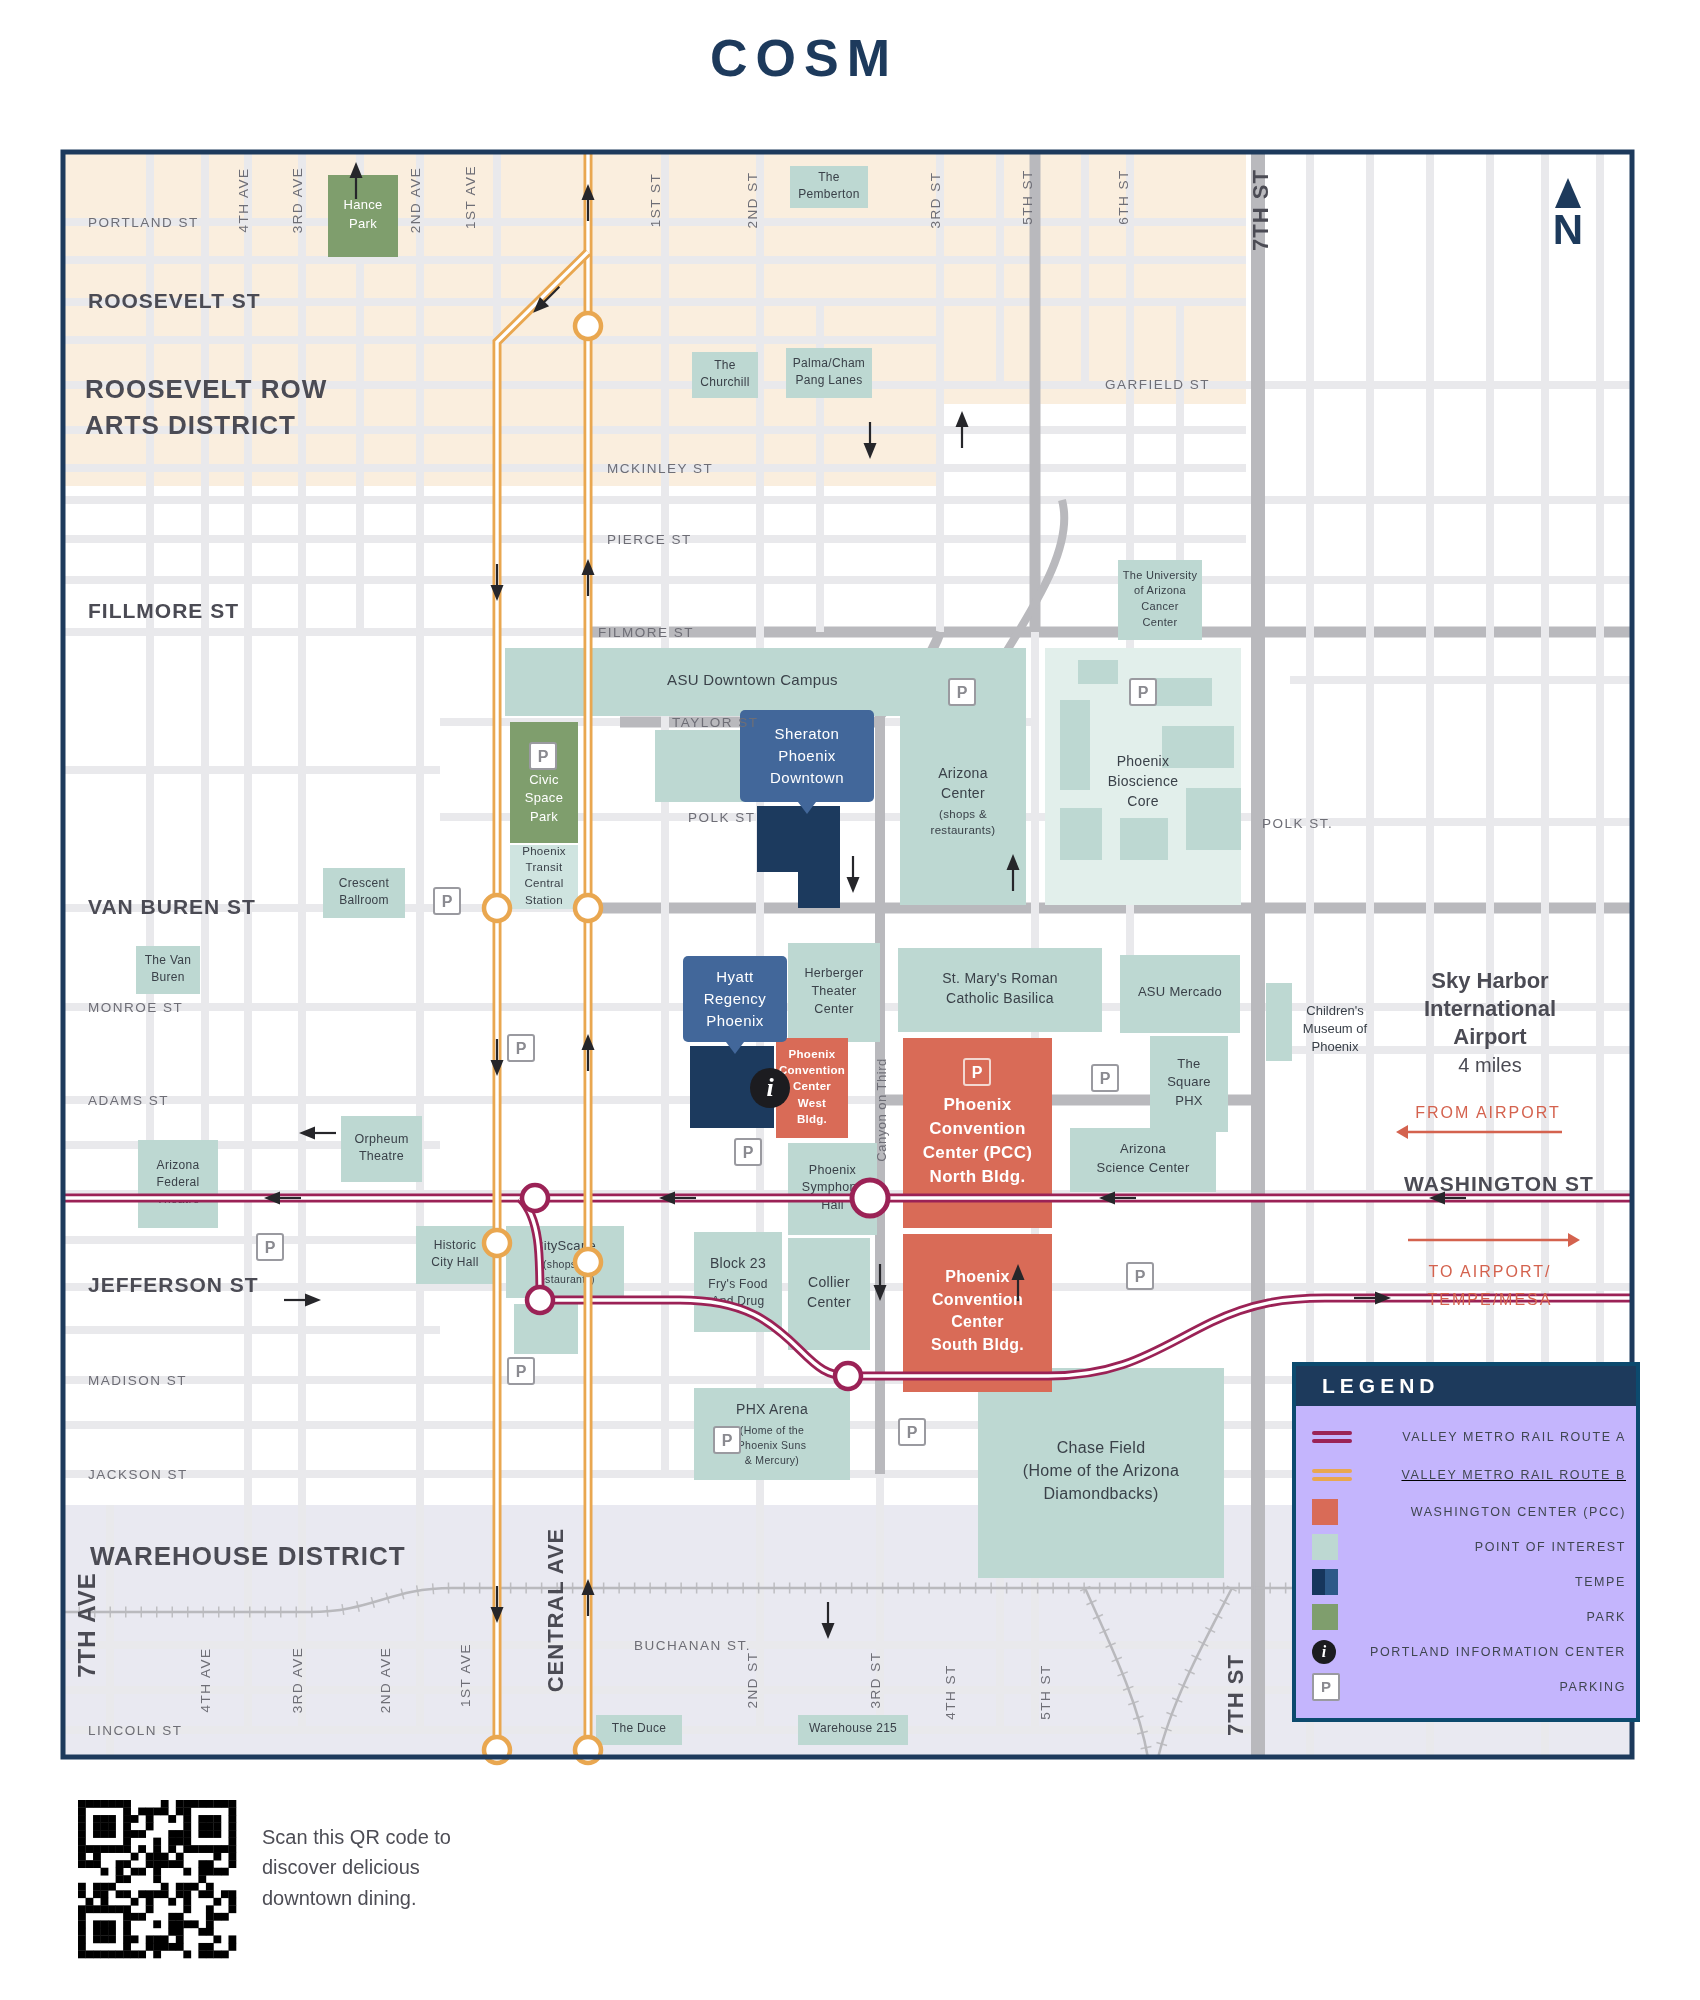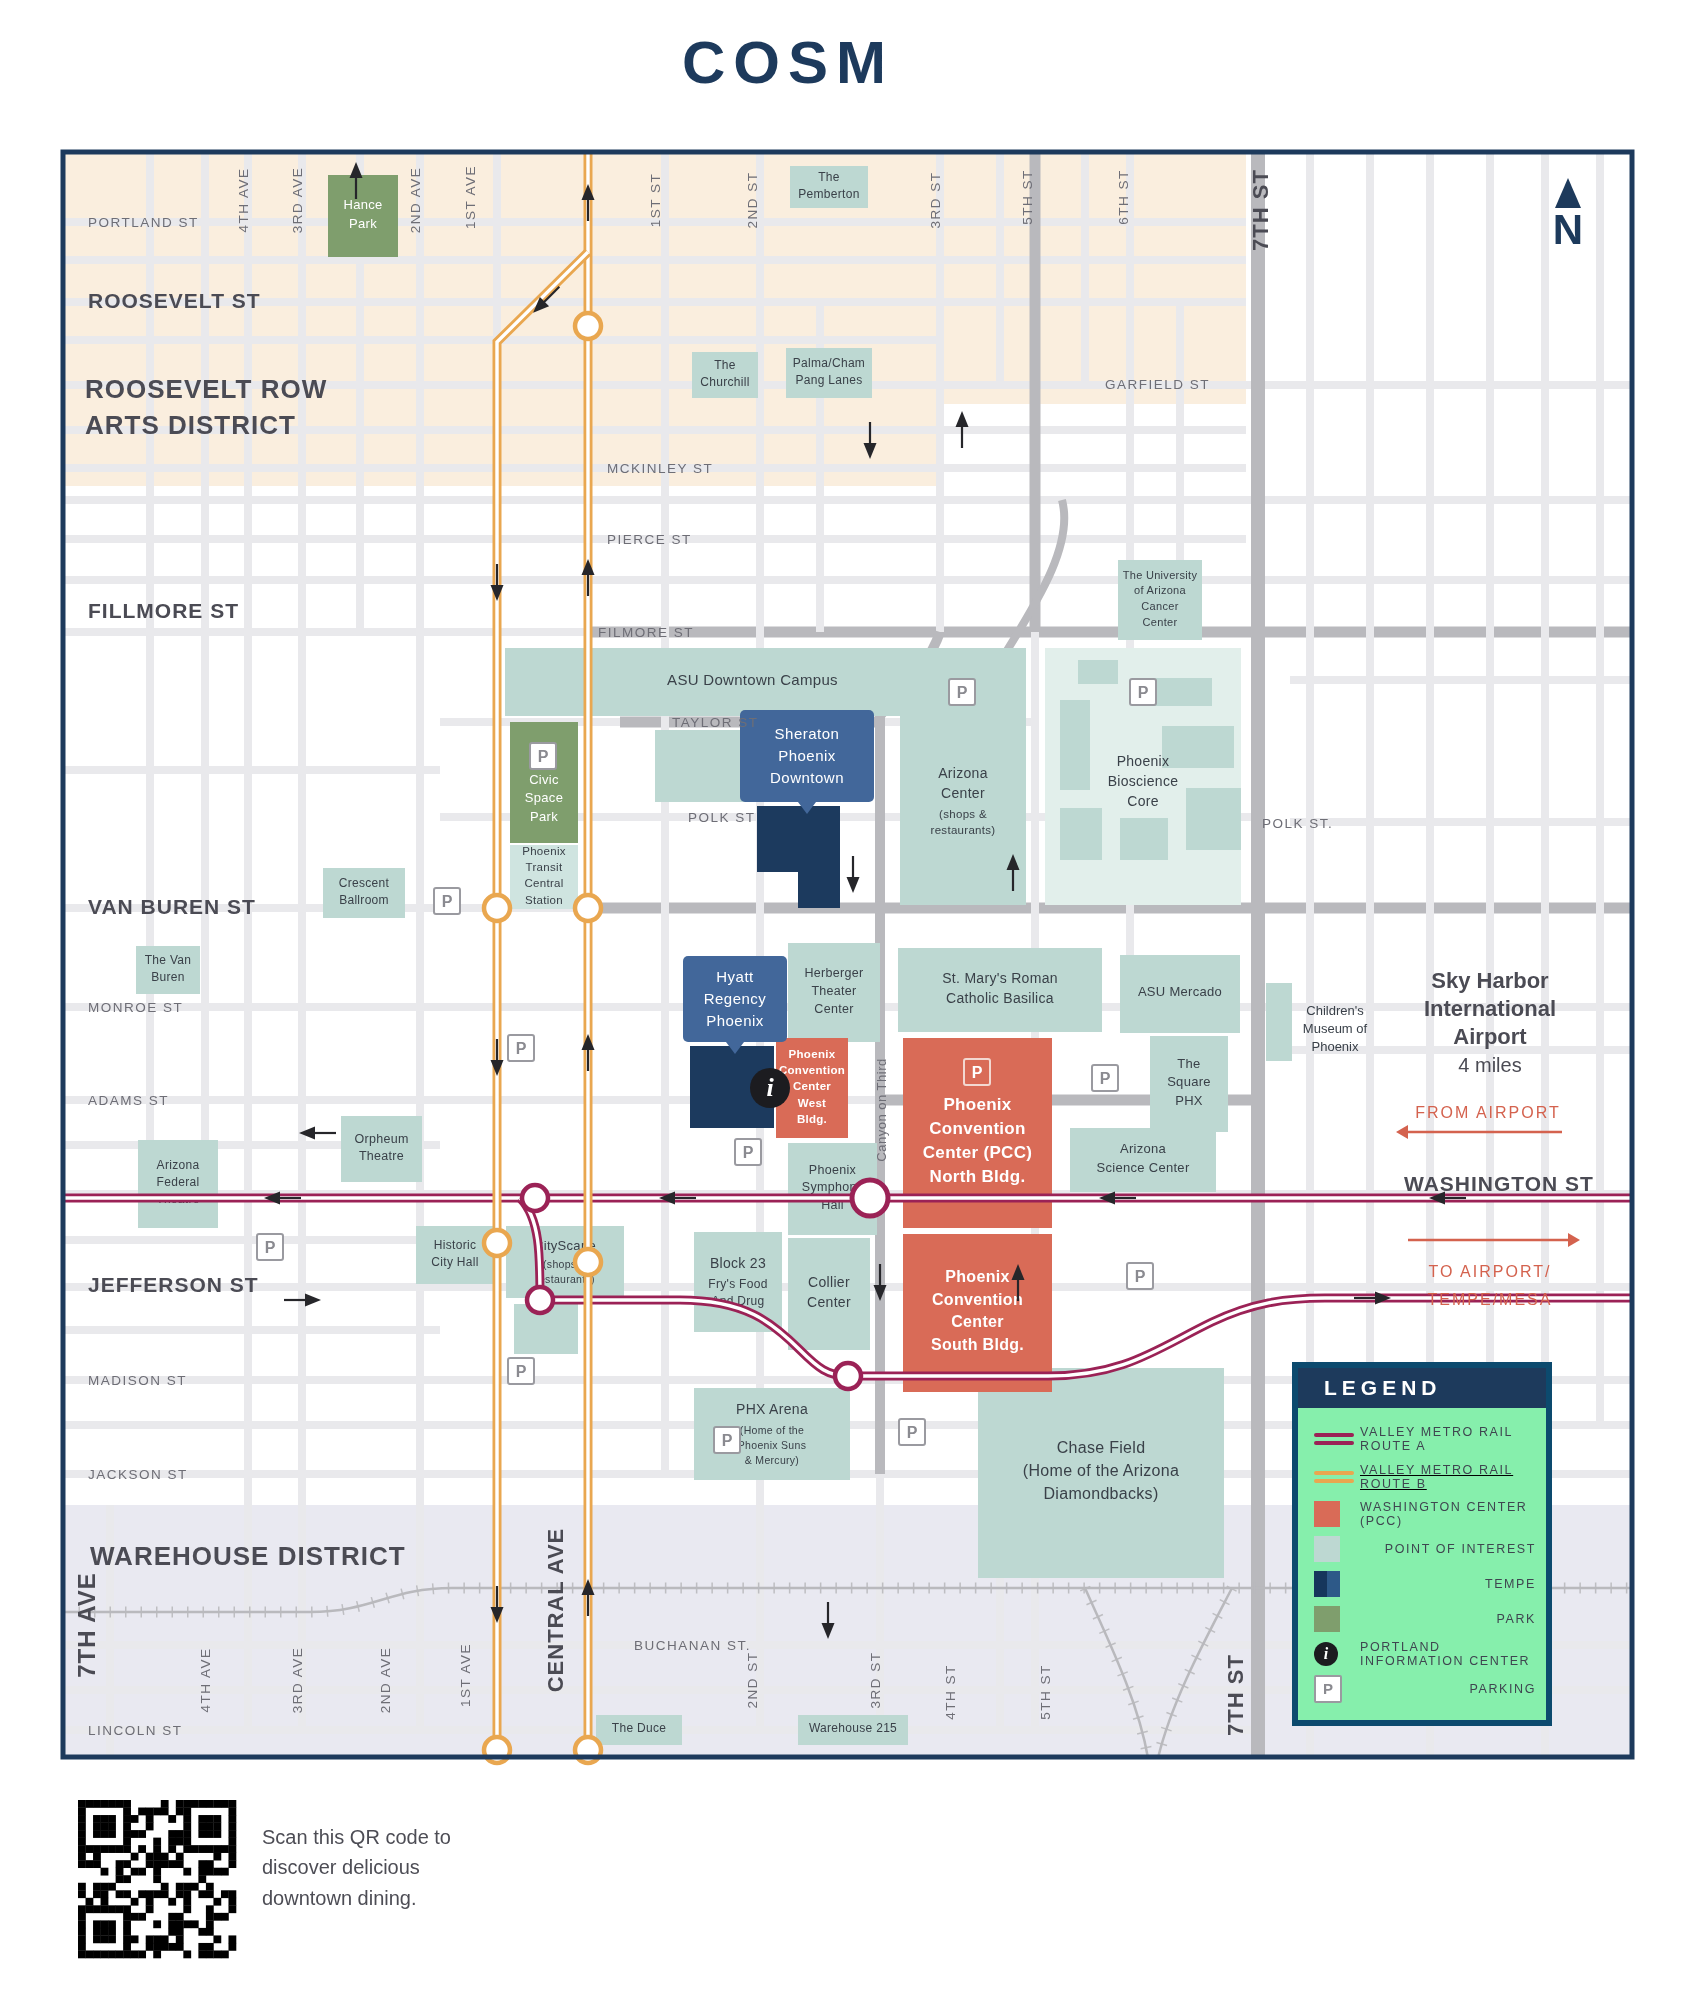--- a/index.html
+++ b/index.html
@@ -1,22 +1,22 @@
 <!DOCTYPE html>
 <html><head>
 <meta charset="utf-8">
 <style>
   html,body{margin:0;padding:0;background:#ffffff;}
   body{font-family:"Liberation Sans", sans-serif;}
   #page{position:relative;width:1700px;height:2000px;background:#ffffff;overflow:hidden;}
   #map-svg{position:absolute;left:0;top:0;width:1700px;height:2000px;}
-  #title{position:absolute;left:0;top:28px;width:1576px;text-align:center;
-         font-size:60px;font-weight:bold;letter-spacing:8px;color:#1d3a5c;}
-  #legend{position:absolute;left:1292px;top:1362px;width:260px;background:#86efac;
-          border:6px solid #0c4a6e;box-sizing:border-box;}
+  #title{position:absolute;left:16px;top:28px;width:1576px;text-align:center;
+         font-size:52px;font-weight:bold;letter-spacing:8px;color:#1d3a5c;}
+  #legend{position:absolute;left:1292px;top:1362px;width:348px;background:#c4b5fd;
+          border:4px solid #0c4a6e;box-sizing:border-box;}
   #legend .hdr{background:#1d3a5c;color:#ffffff;font-weight:bold;font-size:21px;
           letter-spacing:5px;padding:8px 0 8px 26px;}
   #legend .rows{padding:12px 10px 14px 16px;}
   .lg-row{display:flex;align-items:center;min-height:35px;justify-content:space-between;}
   .lg-sw{width:46px;flex:0 0 46px;display:flex;flex-direction:column;justify-content:center;align-items:flex-start;}
   .lg-label{font-size:12.5px;letter-spacing:1.6px;color:#3f4650;}
   .sw-bar{width:40px;height:4px;border-radius:2px;margin:2px 0;}
   .sw-sq{width:26px;height:26px;}
   .sw-circ{width:20px;height:20px;border-radius:50%;background:#fff;box-sizing:border-box;margin:1px 0;}
   .sw-info{width:24px;height:24px;border-radius:50%;background:#1c1c20;color:#fff;

